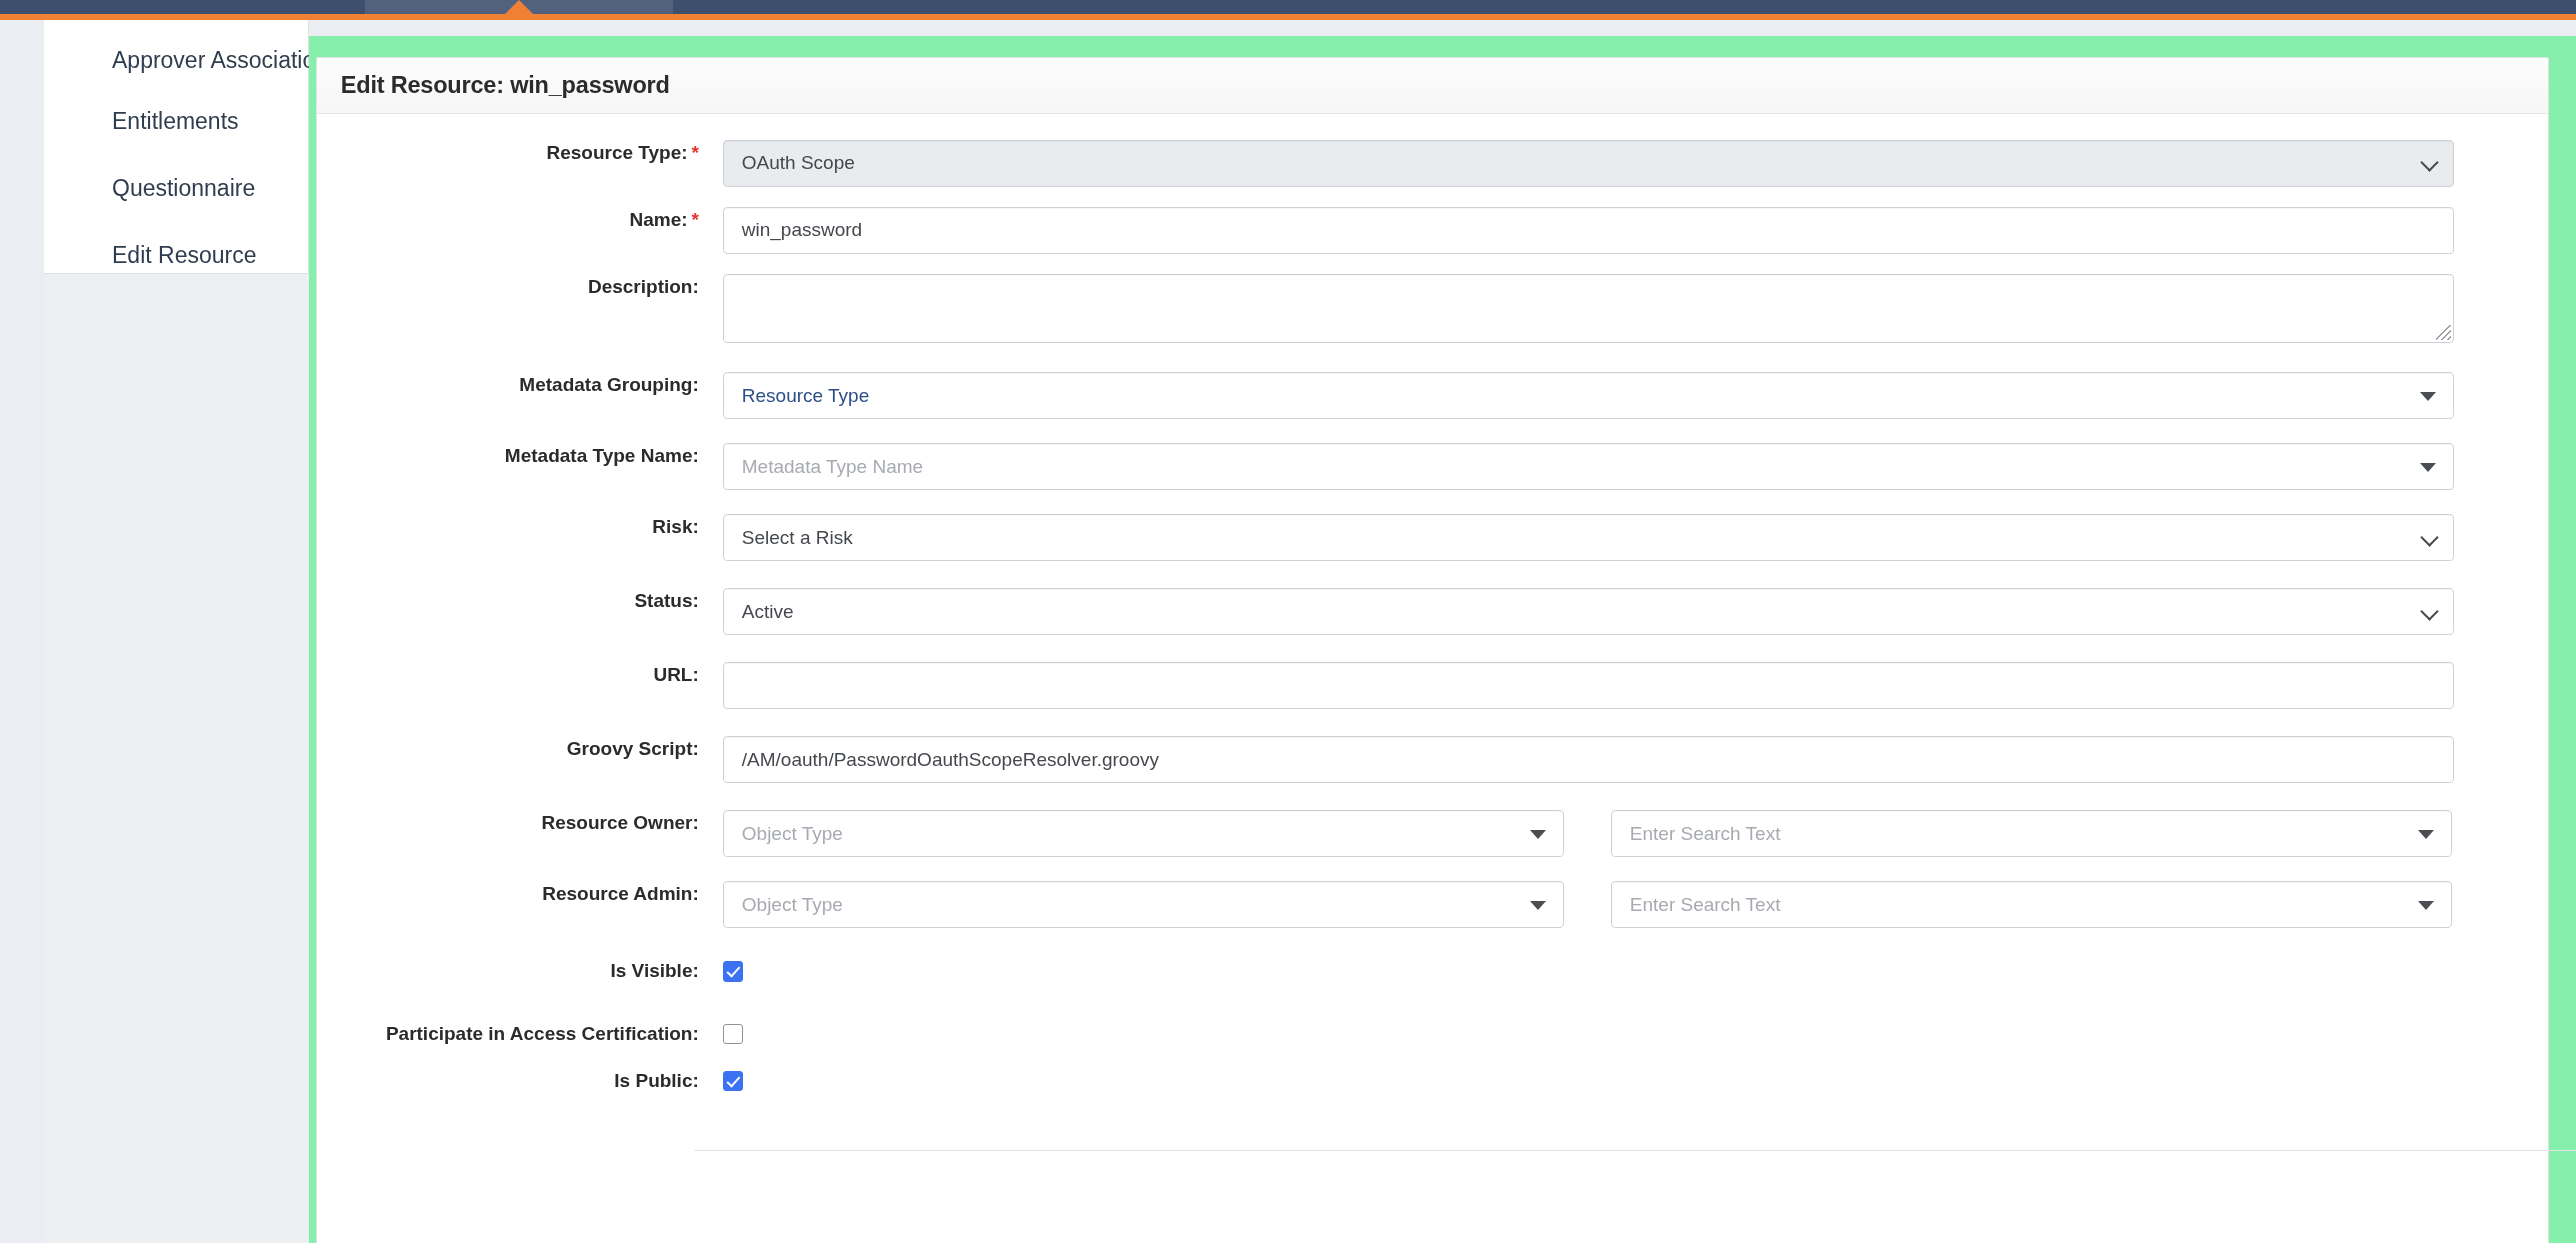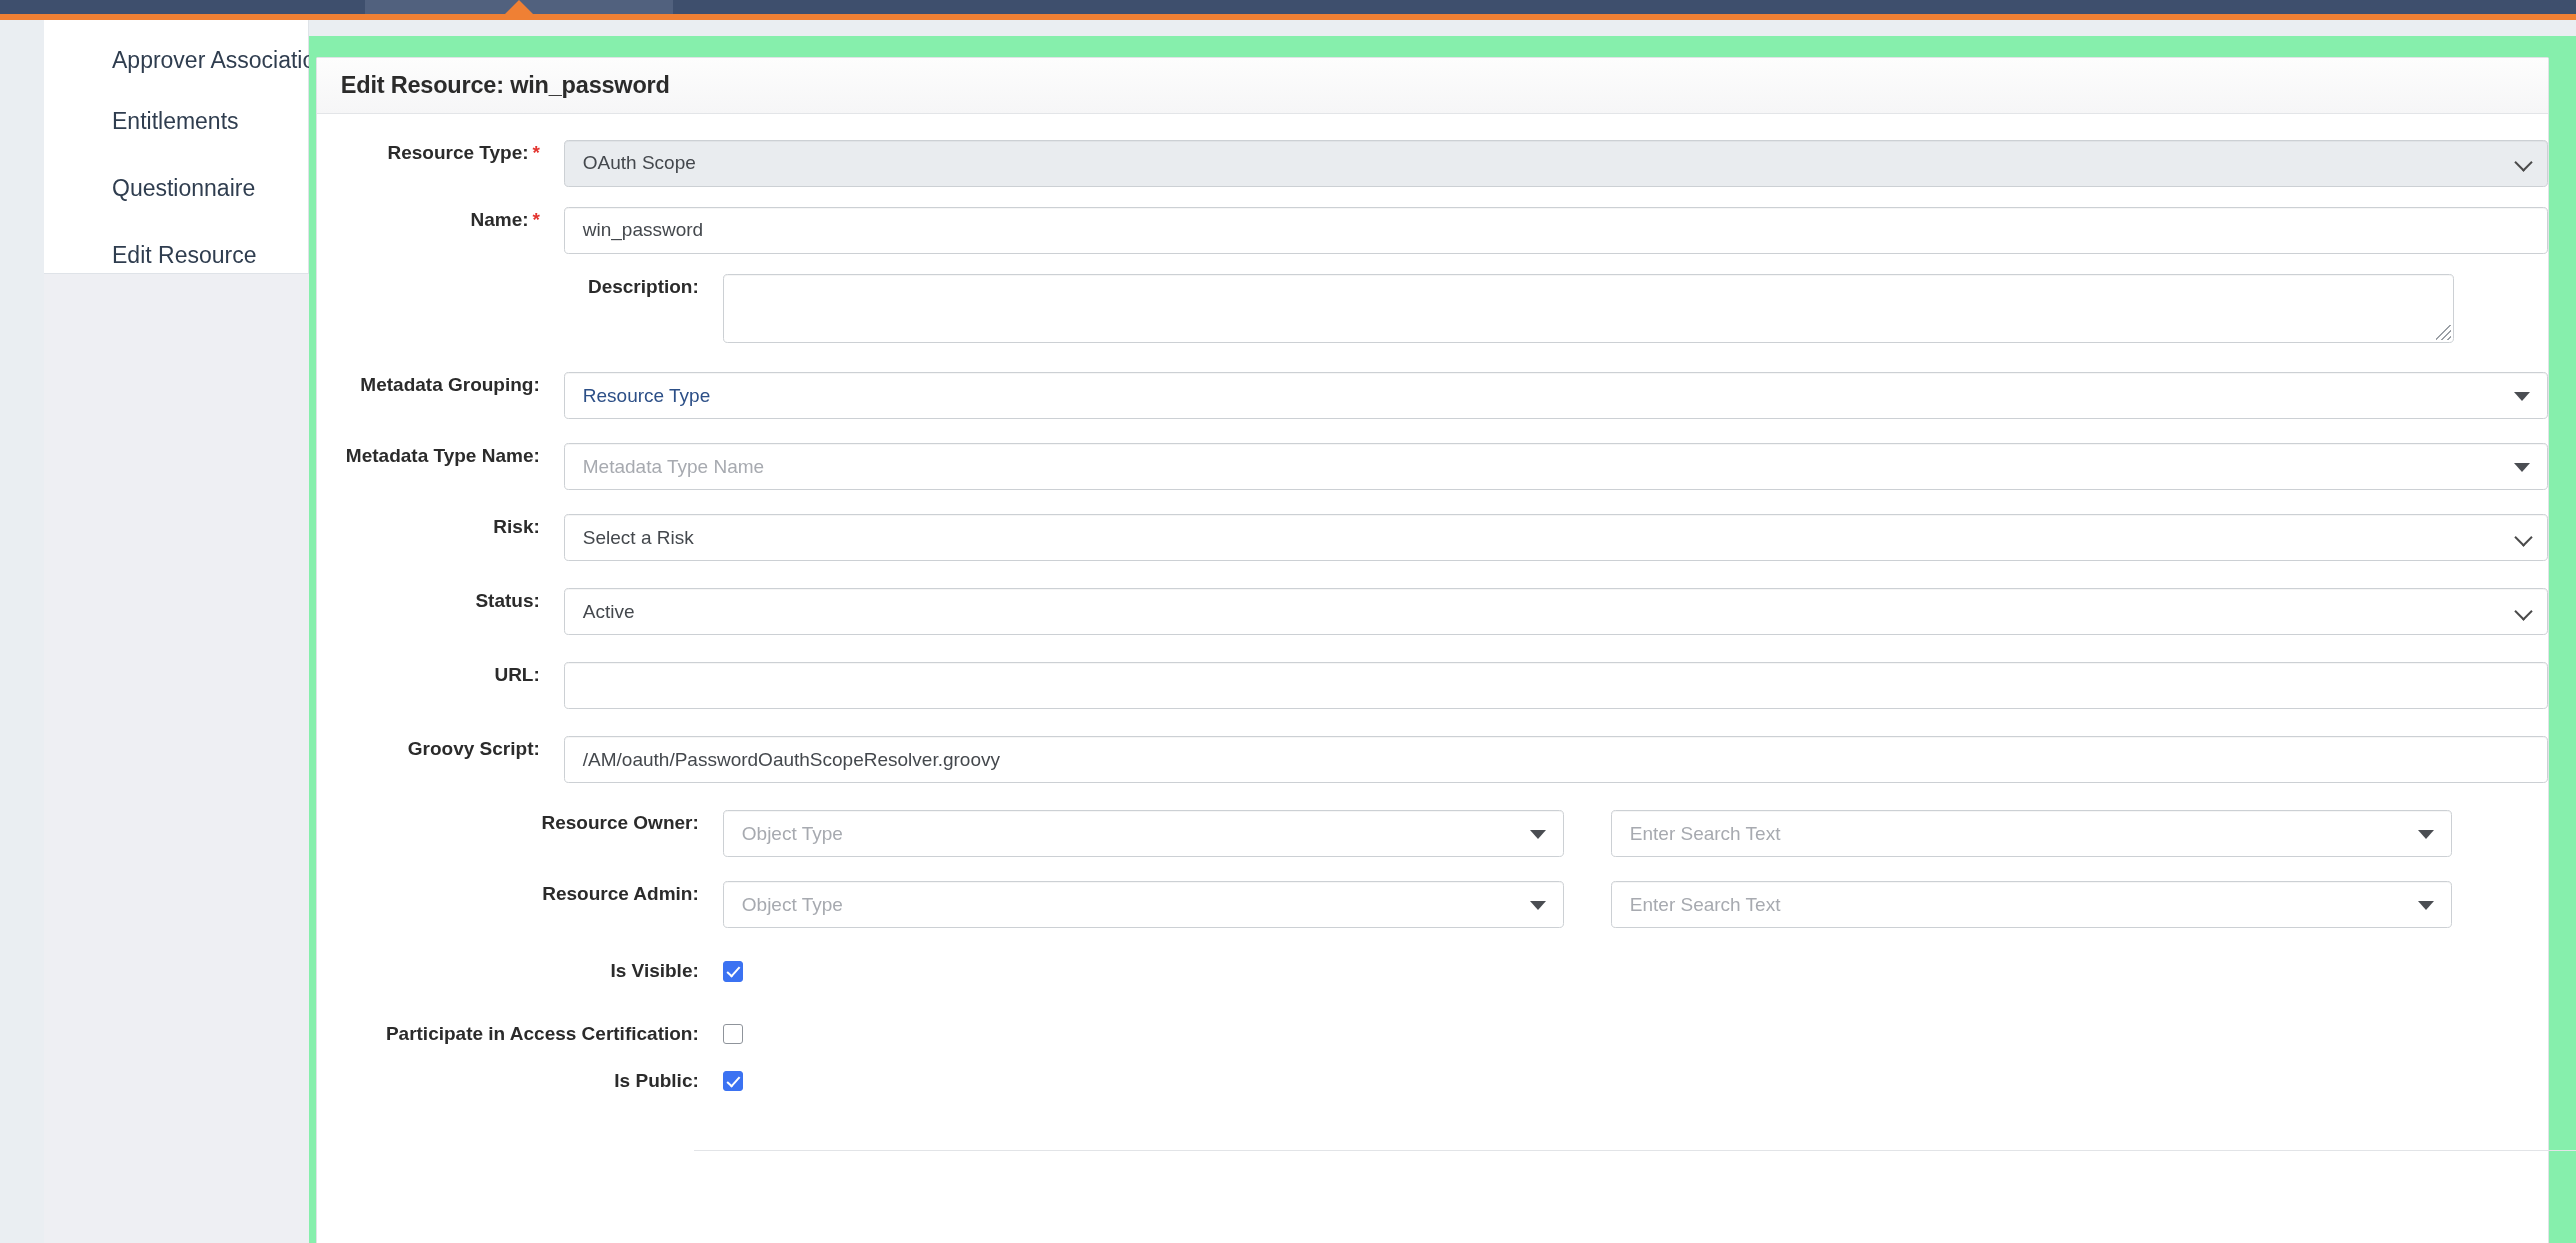--- a/index.html
+++ b/index.html
@@ -133,21 +133,21 @@
     border: 0.8px solid #ccd0d4;
     border-radius: 4.6px;
     background: #ffffff;
     display: flex;
     align-items: center;
     padding: 0 18px;
     font-size: 19px;
     color: #44484d;
     box-shadow: inset 0 0.8px 0.8px rgba(0,0,0,.055);
   }
-  .ctl.wide { width: 1984px; }
+  .ctl.wide { width: 1731px; }
   .ctl.half { width: 841px; }
   .ctl.grey { background: #e9ecef; border-color: #ccd0d4; }
   .ctl .placeholder { color: #a7aab0; }
   .ctl .blue-val { color: #2c4f87; }
 
   .ctl-textarea {
     position: relative;
     width: 1731px;
     height: 69px;
     border: 0.8px solid #ccd0d4;

